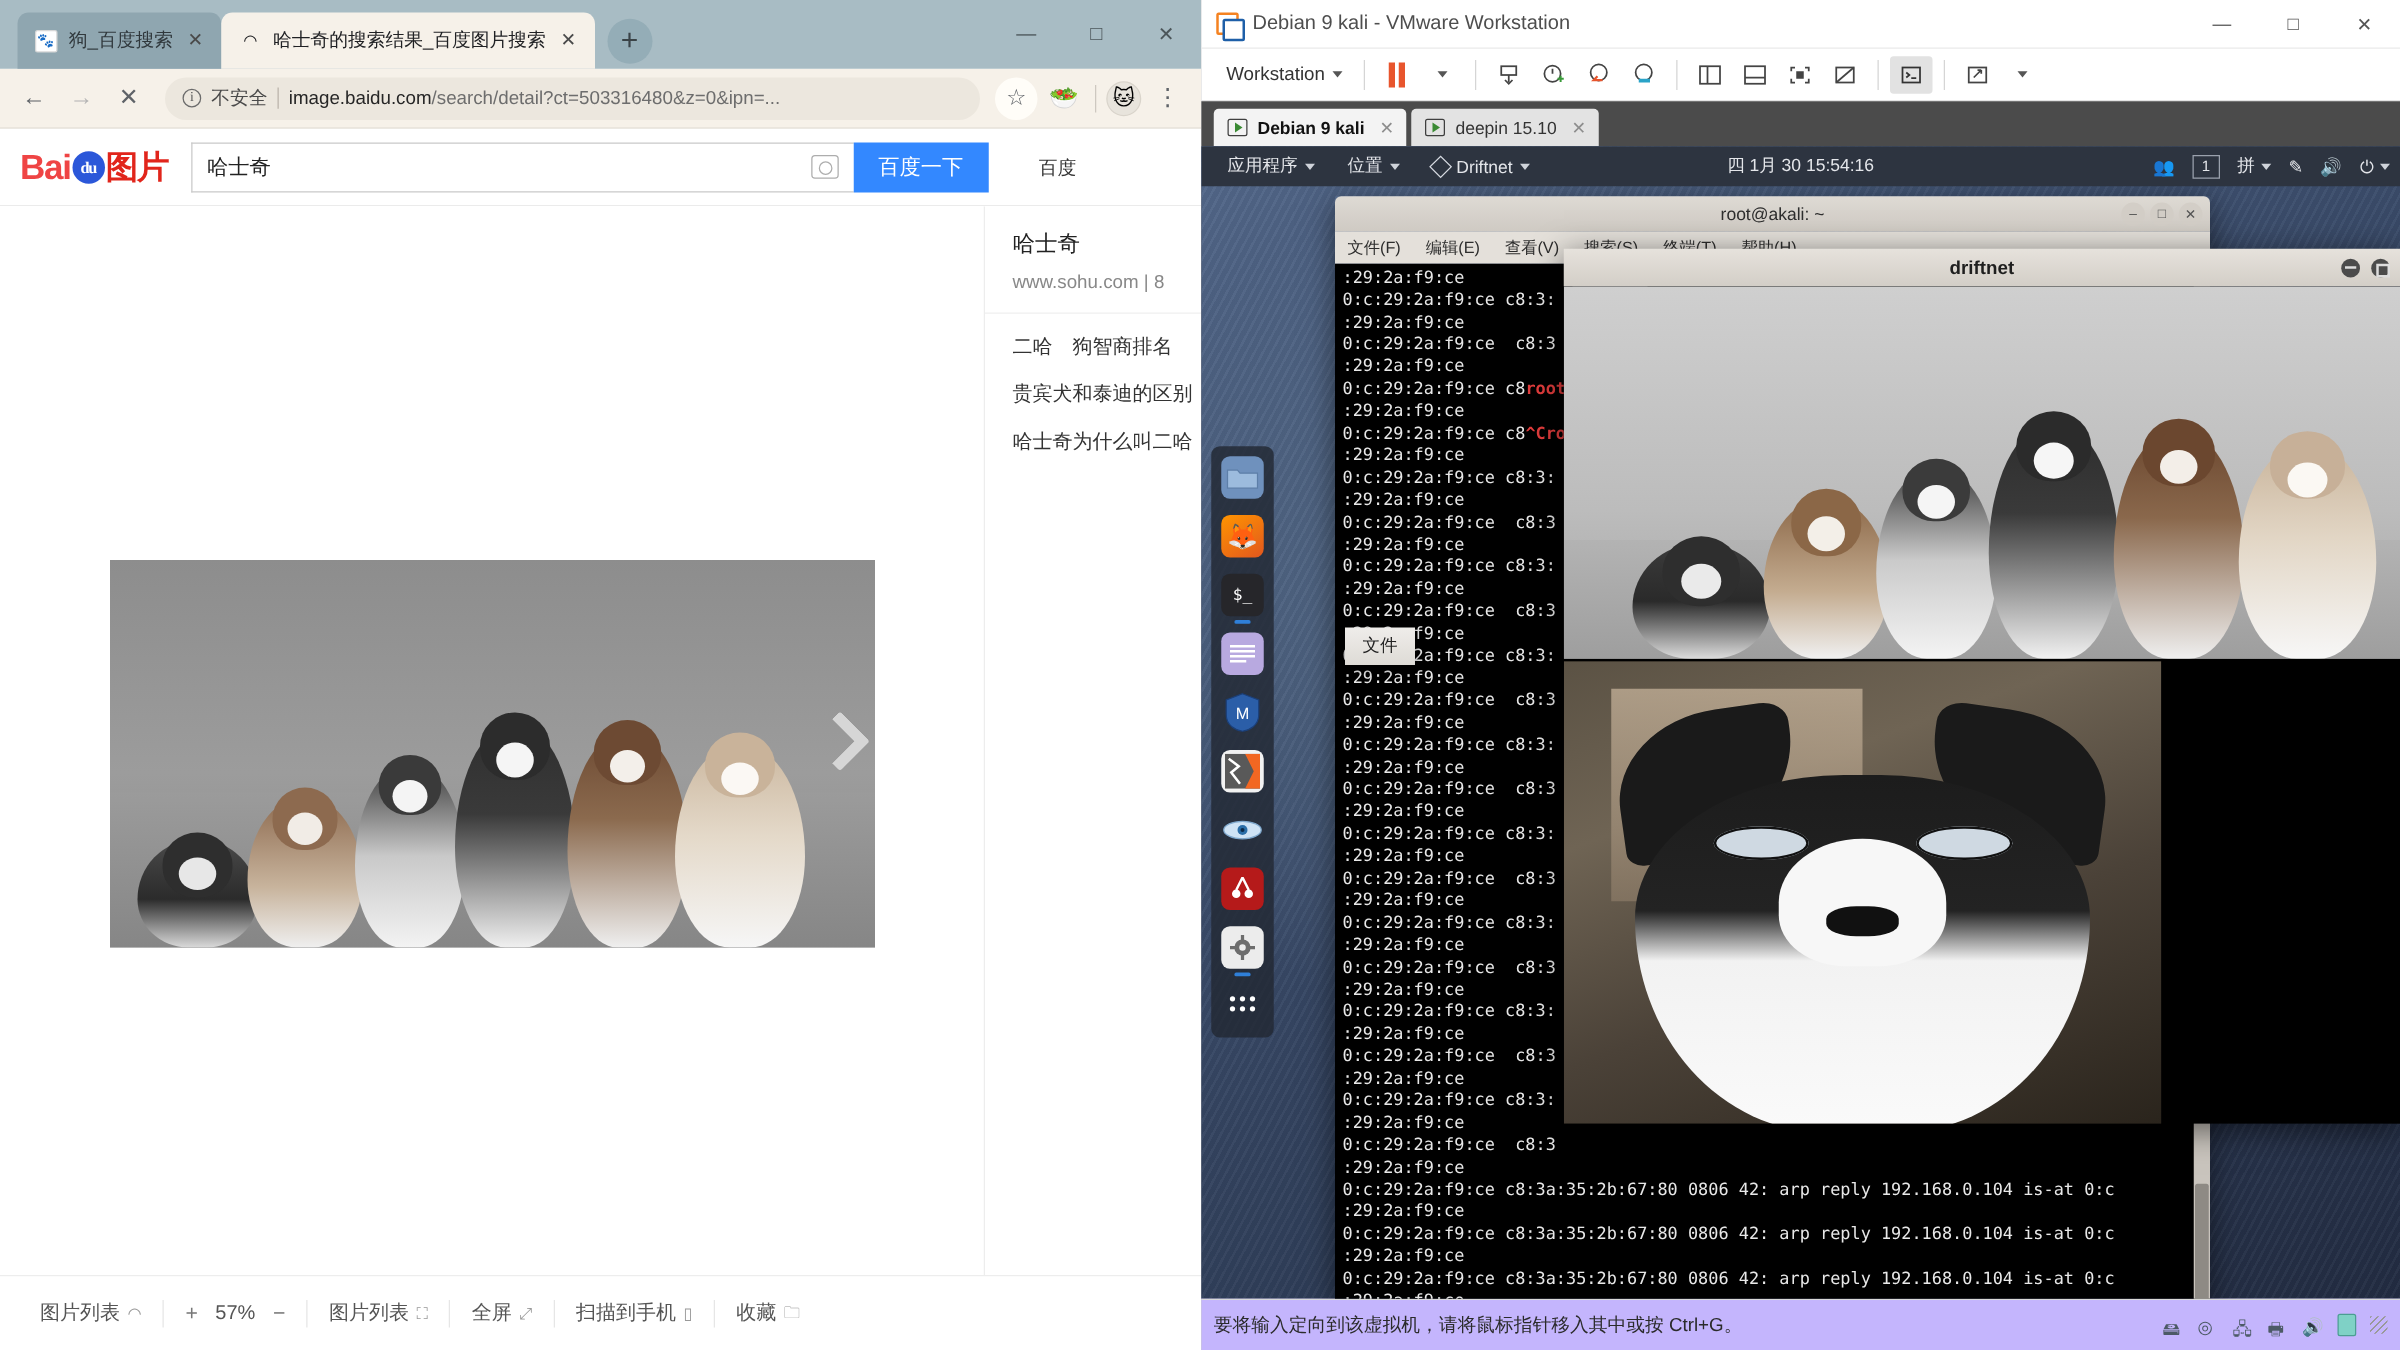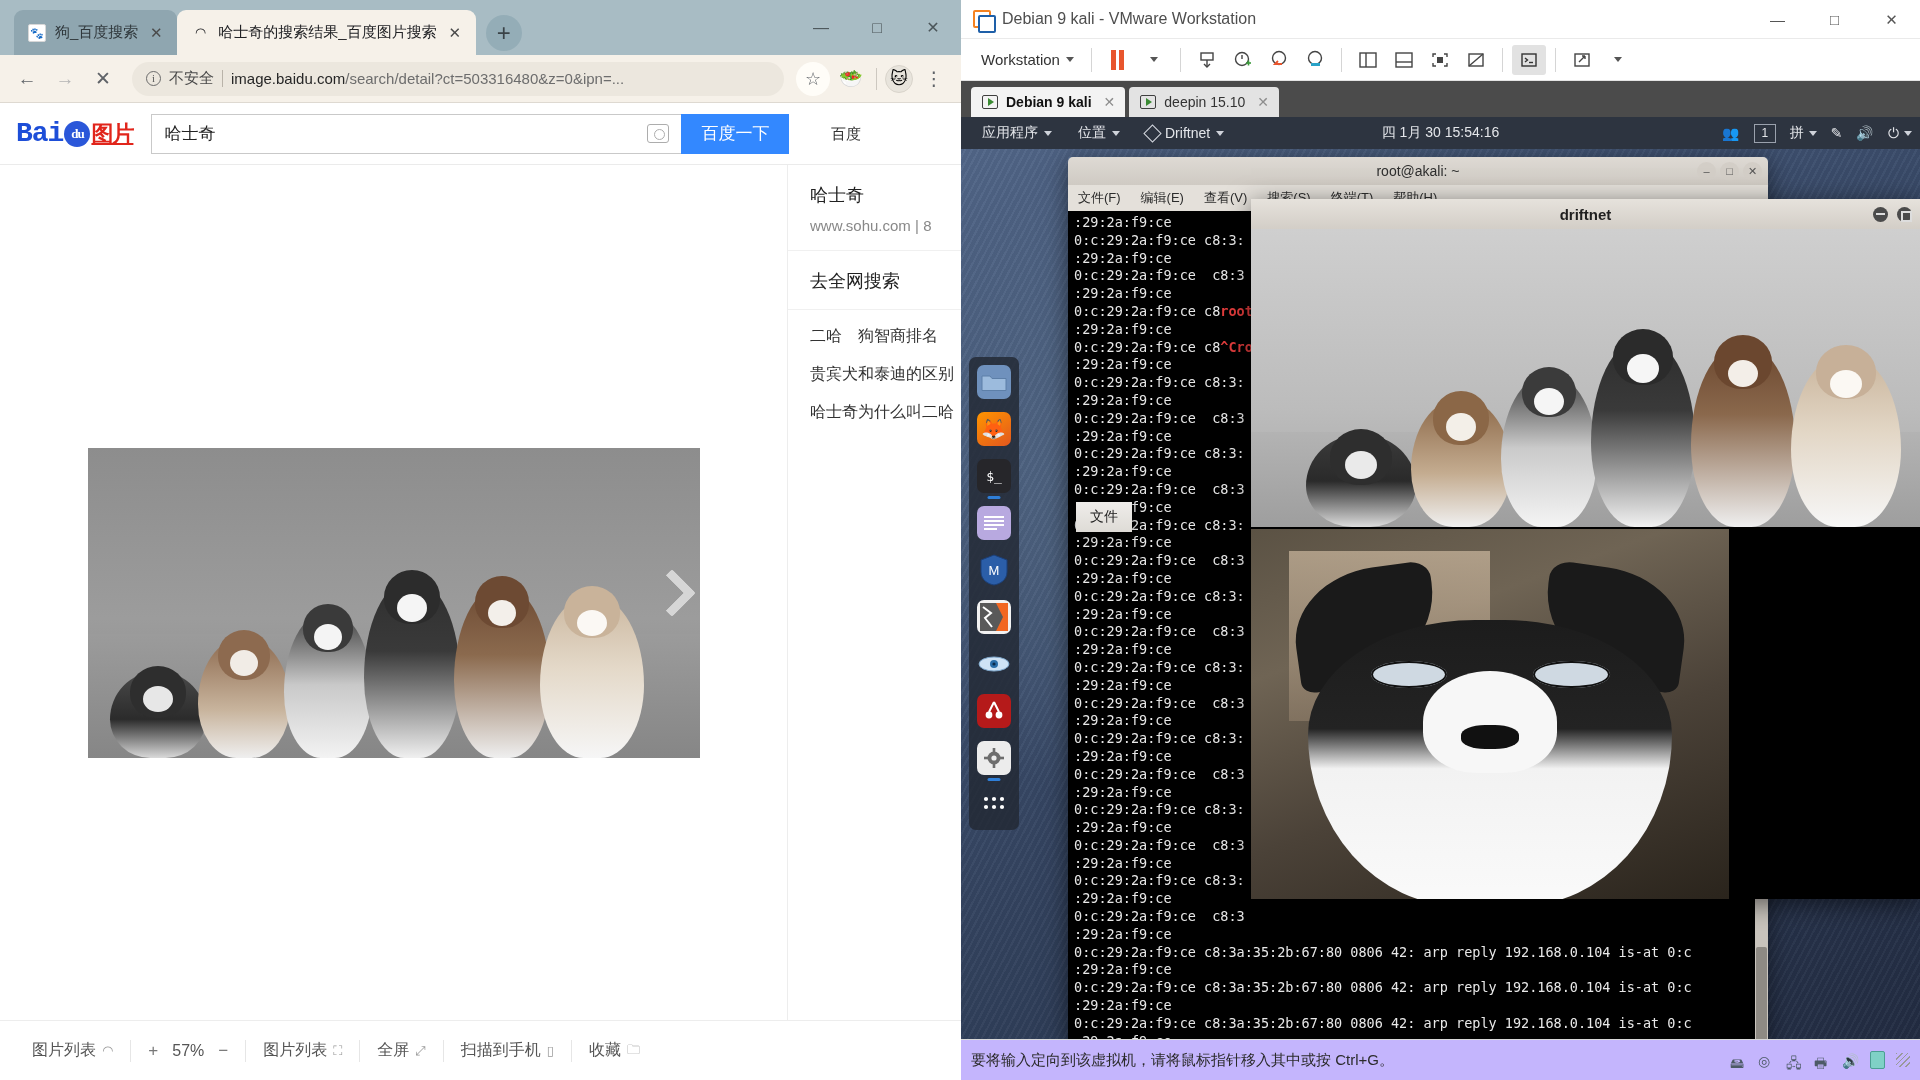--- a/index.html
+++ b/index.html
@@ -101,31 +101,31 @@
 
   
   .baidu-head {
     height: 62px; background: #fff; display: flex; align-items: center;
     padding-left: 16px; border-bottom: 1px solid #ebebeb; position: relative;
   }
   .baidu-logo {
     display: flex; align-items: center; font-size: 28px; font-weight: bold;
     letter-spacing: -1px; margin-right: 18px; height: 36px;
   }
-  .bl-bai { color: #1d4ed8; font-family: Liberation Mono, monospace; }
+  .bl-bai { color: #ef4444; font-family: Liberation Sans, sans-serif; }
   .bl-paw {
     width: 26px; height: 26px; border-radius: 50%; background: #2b57d9;
     position: relative; margin: 0 1px;
   }
   .bl-paw::after {
     content: "du"; position: absolute; left: 0; right: 0; top: 5px;
     font-size: 13px; color: #fff; text-align: center;
     font-family: "Liberation Serif", serif;
   }
-  .bl-tu { color: #e1251b; font-size: 22px; text-decoration: underline; }
+  .bl-tu { color: #e1251b; font-size: 26px; }
   .search-wrap {
     display: flex; align-items: stretch; height: 40px; flex: 0 0 auto;
   }
   .search-box {
     width: 530px; border: 1px solid #c9c9c9; border-right: none;
     display: flex; align-items: center; padding: 0 12px; background: #fff;
   }
   .search-val { flex: 1 1 auto; font-size: 17px; color: #222; }
   .cam-icon {
     width: 22px; height: 19px; border: 1.6px solid #adadad; border-radius: 3px;
@@ -554,21 +554,20 @@
 
       <div class="info-panel">
         <div class="ip-section">
           <div class="ip-name">哈士奇</div>
           <div class="ip-src">
             <span>www.sohu.com</span>
             <span>|</span>
             <span>8</span>
           </div>
         </div>
-        <div class="ip-link">去全网搜索</div>
         <div class="ip-rel">
           <div class="ip-rel-item">二哈　狗智商排名</div>
           <div class="ip-rel-item">贵宾犬和泰迪的区别</div>
           <div class="ip-rel-item">哈士奇为什么叫二哈</div>
         </div>
       </div>
     </div>
 
     <div class="bottombar">
       <div class="bb-item">

